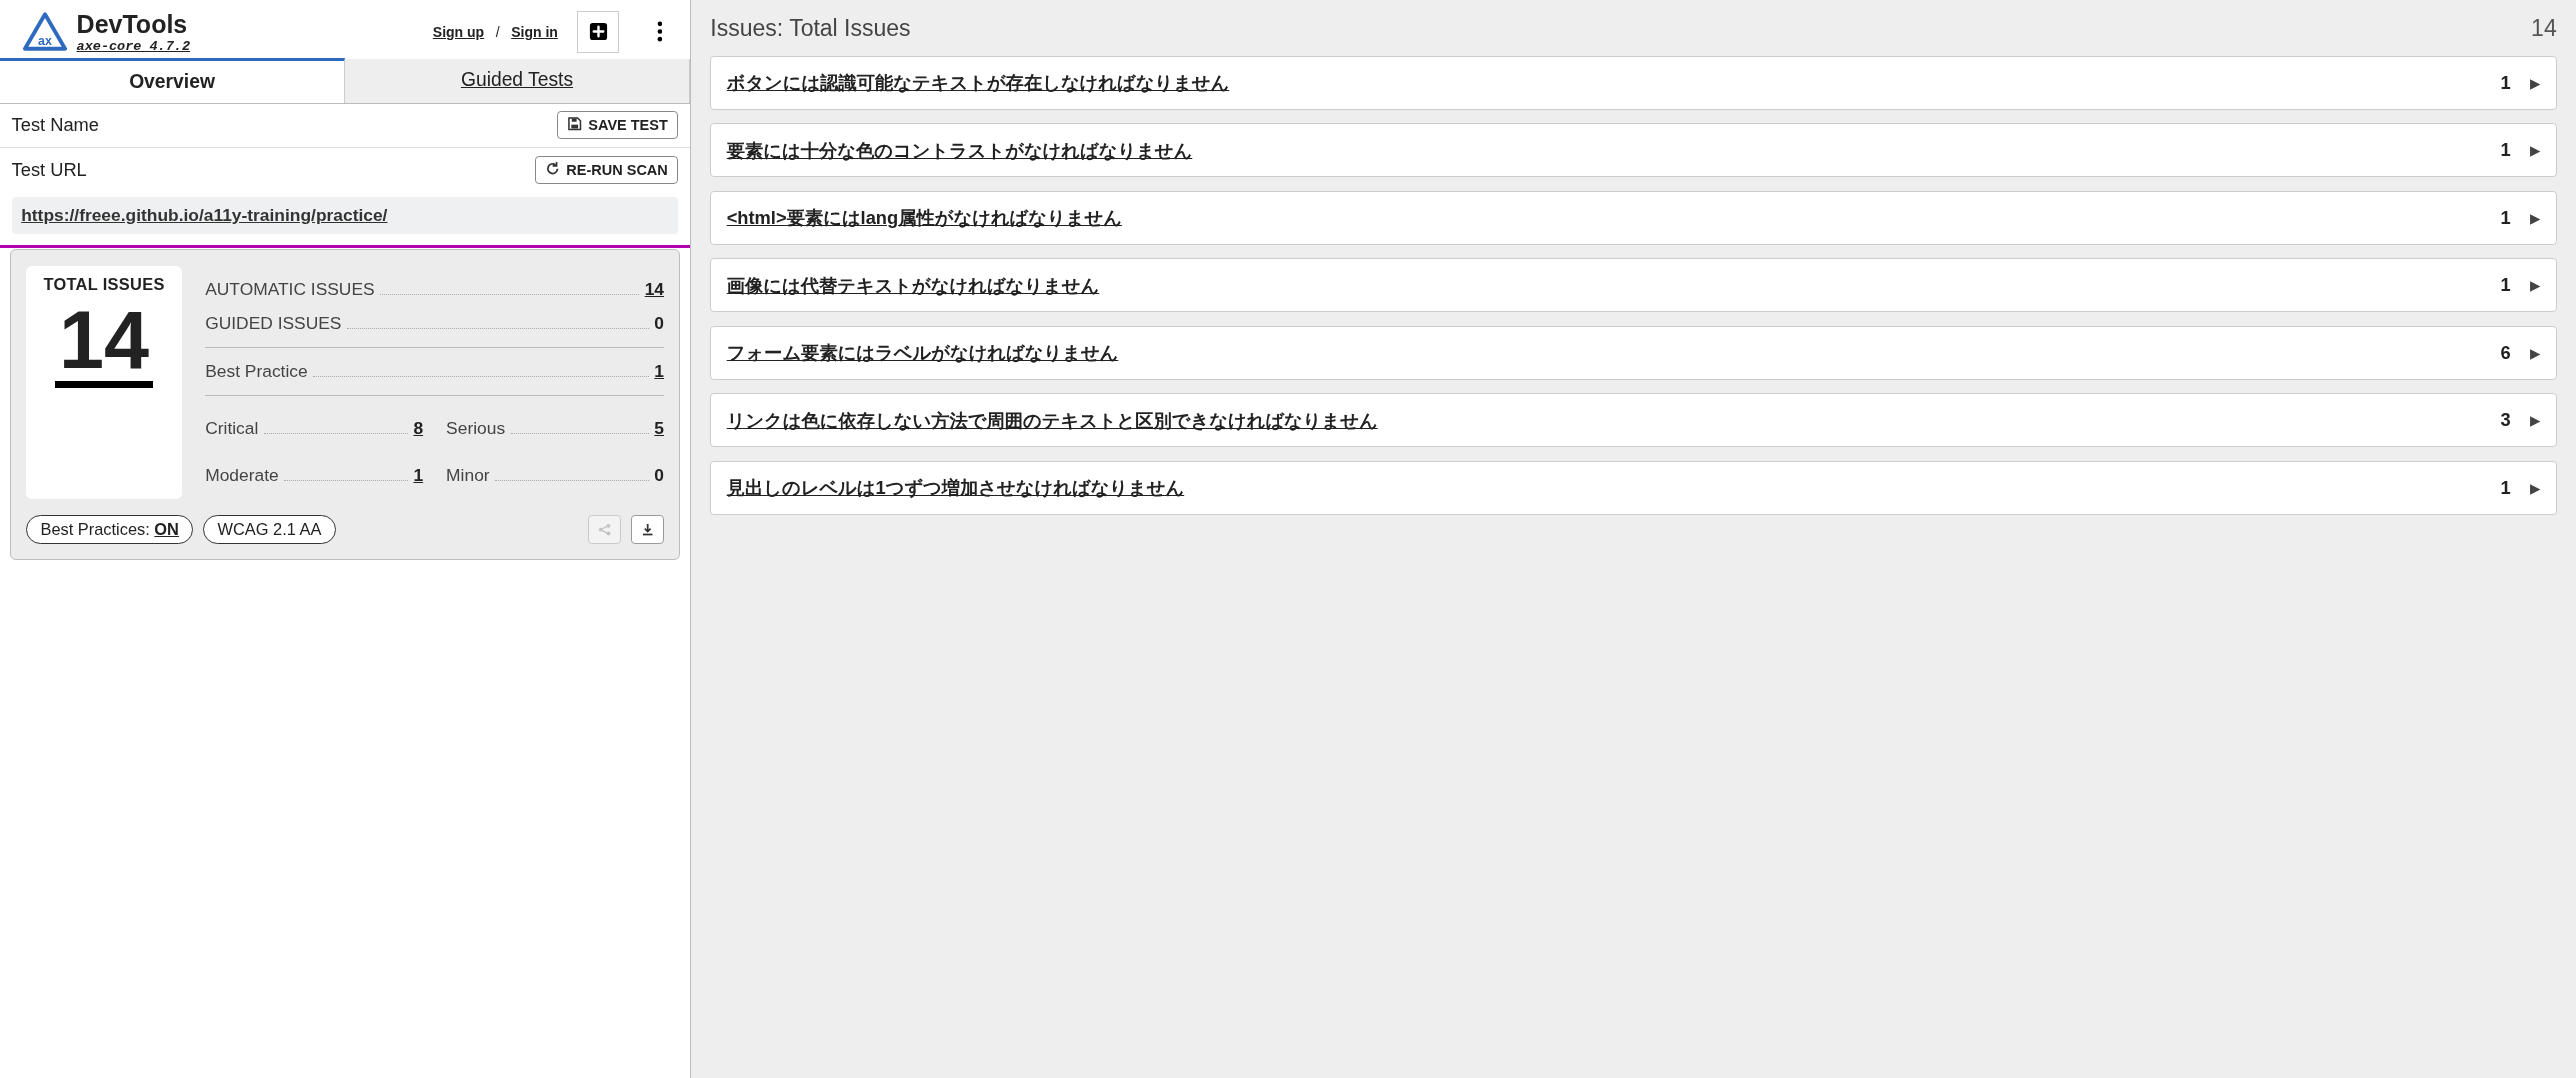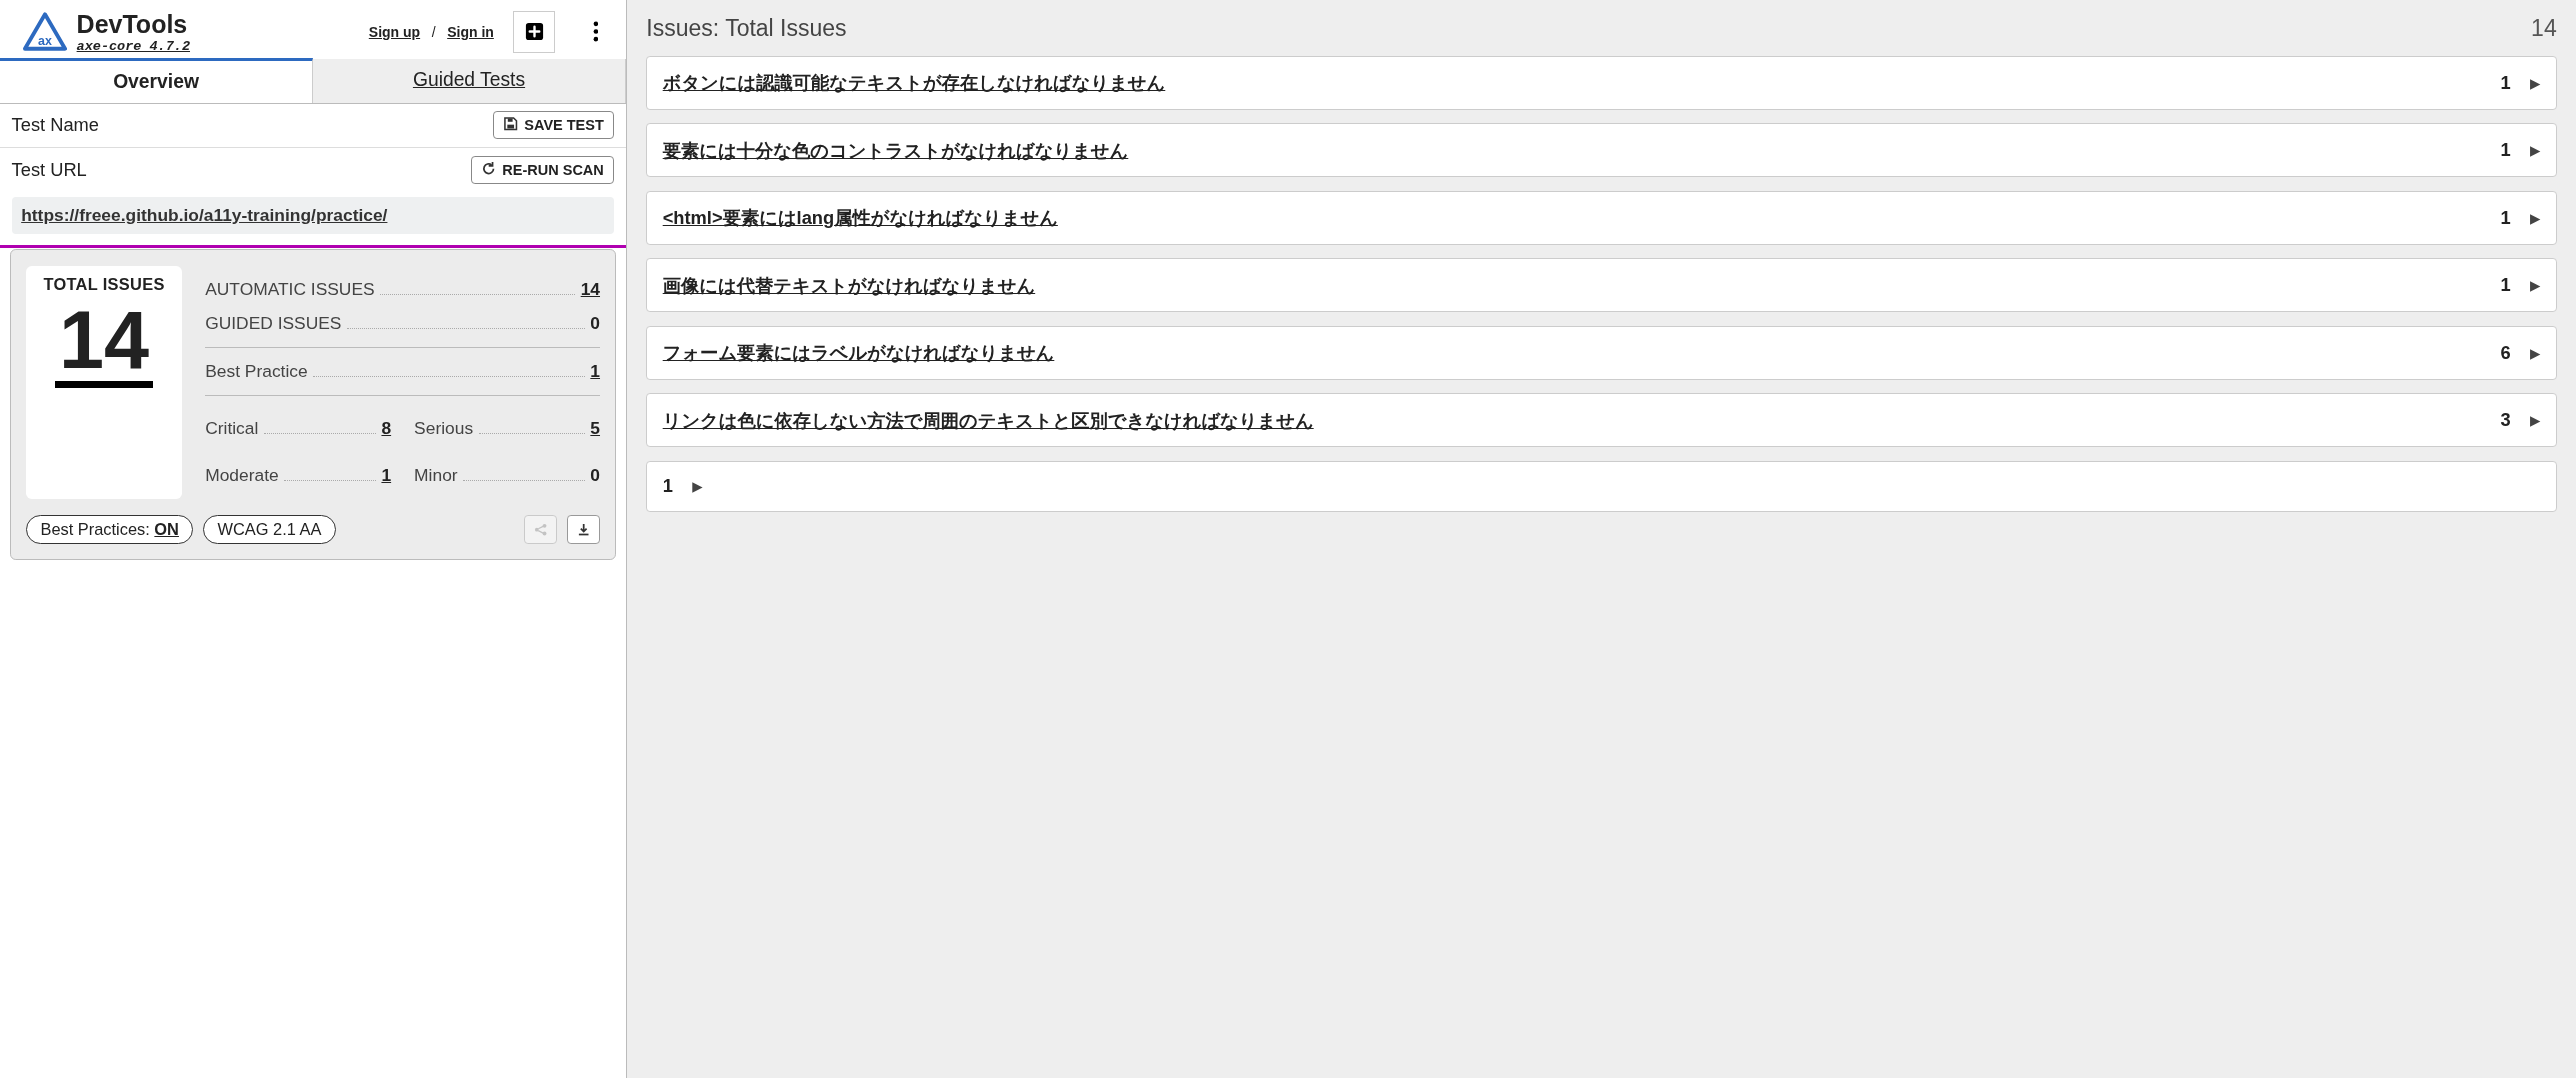--- a/index.html
+++ b/index.html
@@ -6,21 +6,21 @@
   html, body { height: 100%; }
   body {
     font-family: -apple-system, BlinkMacSystemFont, "Segoe UI", Helvetica, Arial, sans-serif;
     background: #fff;
     color: #222;
     display: flex;
     width: 100%;
     height: 100%;
   }
   .left-pane {
-    width: 627px;
+    width: 691px;
     flex-shrink: 0;
     border-right: 1px solid #bbb;
     display: flex;
     flex-direction: column;
     background: #fff;
   }
   .right-pane {
     flex: 1;
     background: #eee;
     padding: 11.6px 19.3px;
@@ -352,18 +352,19 @@
         <span class="issue-title">フォーム要素にはラベルがなければなりません</span>
         <span class="issue-count">6</span>
         <span class="issue-caret">▶</span>
       </div>
       <div class="issue-card">
         <span class="issue-title">リンクは色に依存しない方法で周囲のテキストと区別できなければなりません</span>
         <span class="issue-count">3</span>
         <span class="issue-caret">▶</span>
       </div>
       <div class="issue-card">
+        <span class="issue-title">見出しのレベルは1つずつ増加させなければなりません</span>
         <span class="issue-count">1</span>
         <span class="issue-caret">▶</span>
       </div>
     </div>
 </div>
 
 
 </body></html>

